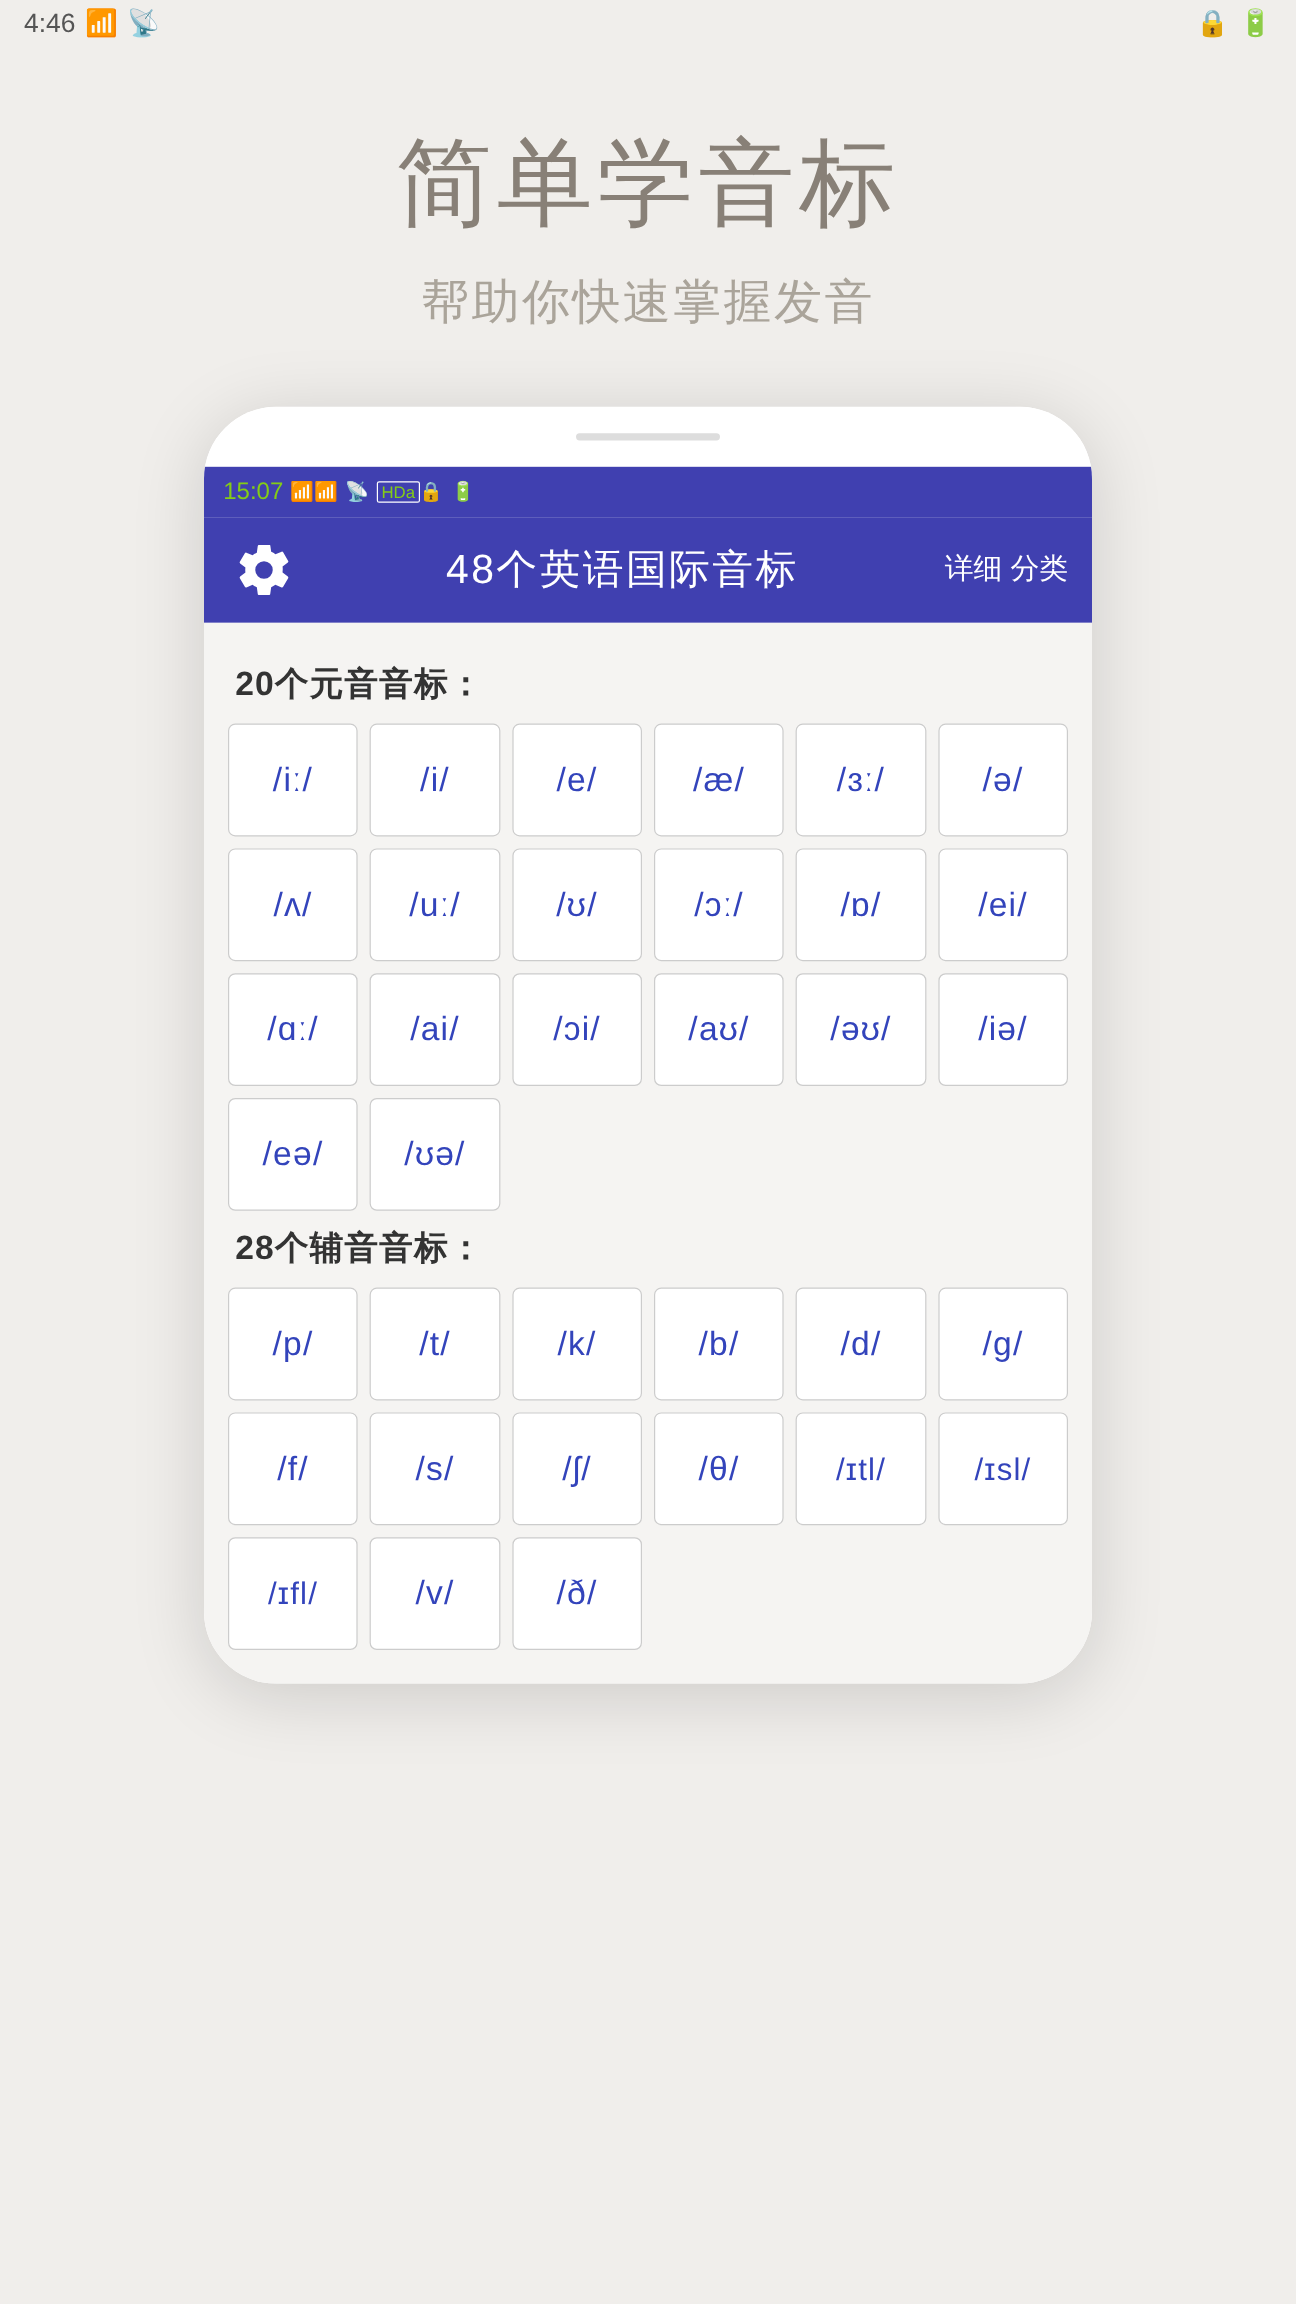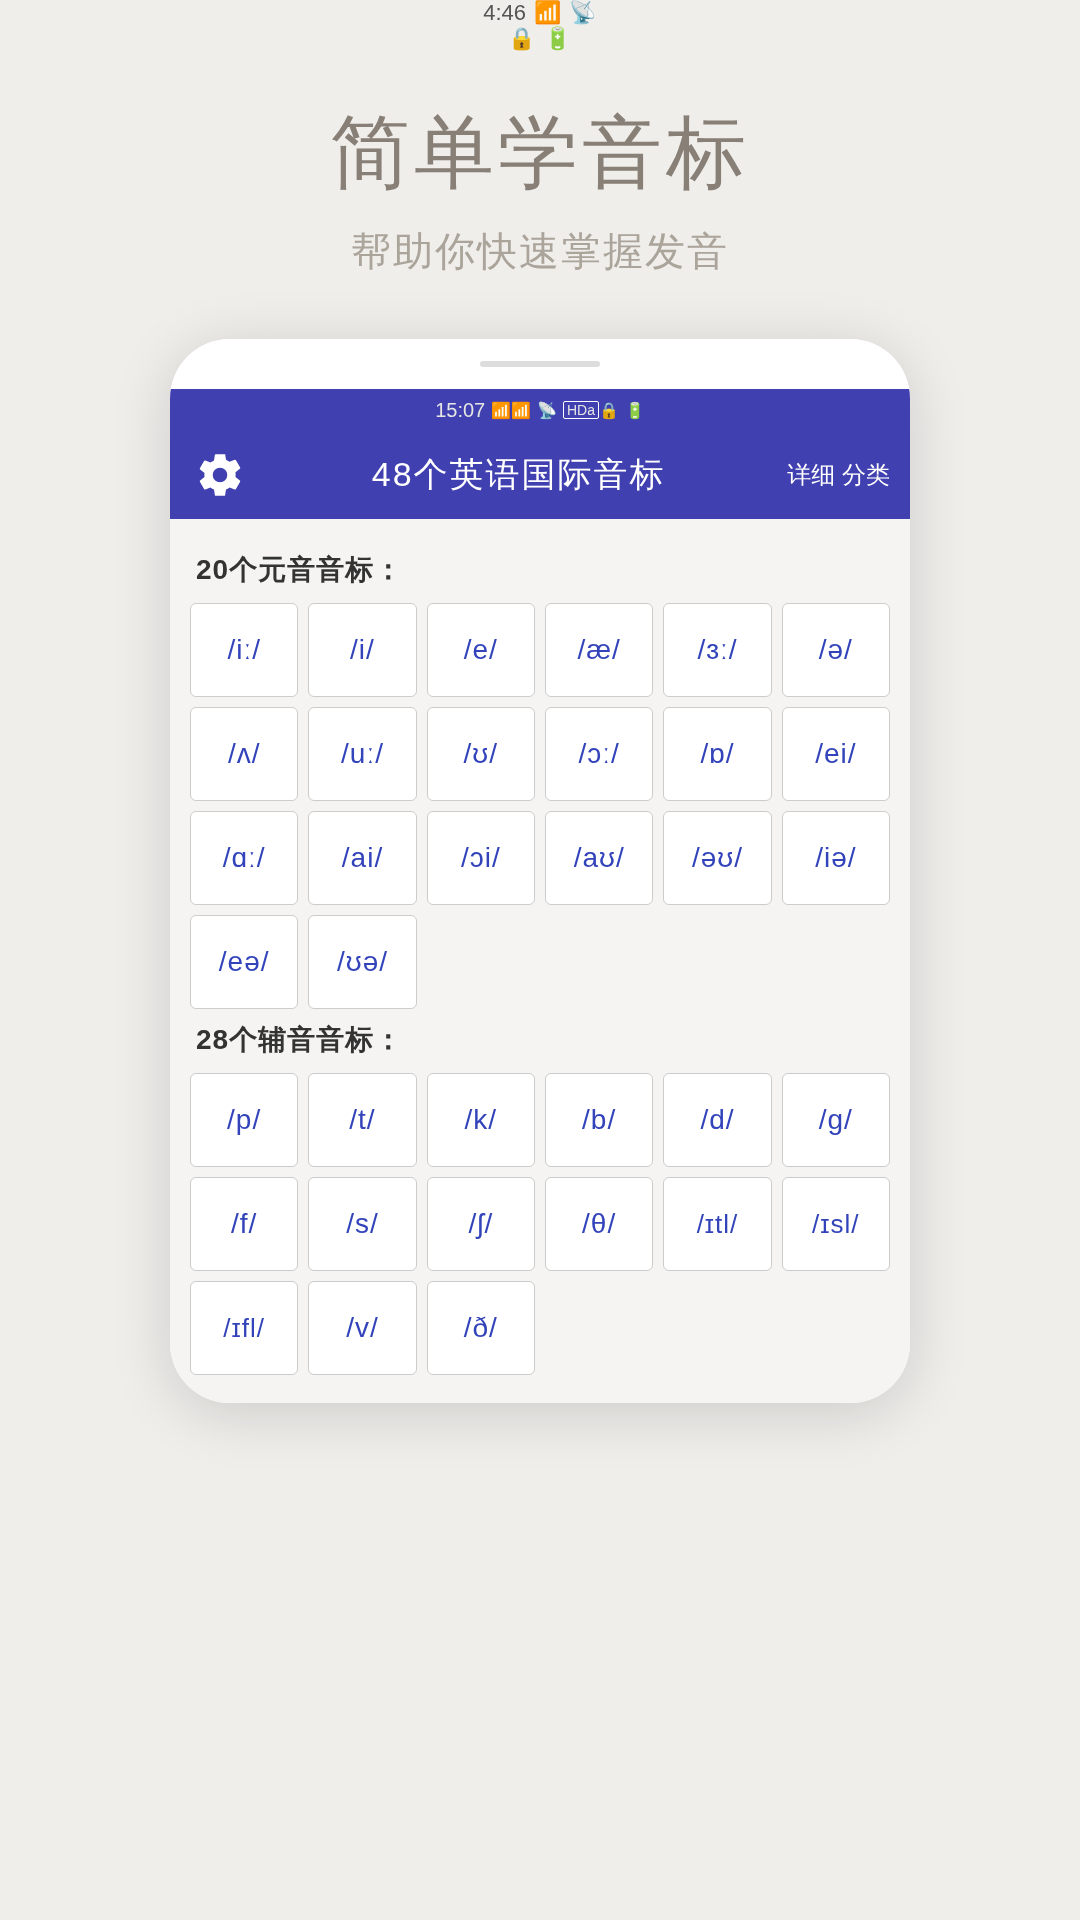--- a/index.html
+++ b/index.html
@@ -16,22 +16,21 @@
     }
 
     
     .status-bar {
       width: 100%;
       height: 40px;
       background: #f0eeeb;
       display: flex;
       align-items: center;
       justify-content: space-between;
-      padding: 0 20px;
-      flex-direction: column;
+      padding: 16px 20px;
     }
     .status-bar-left {
       font-size: 22px;
       color: #555;
       display: flex;
       align-items: center;
       gap: 8px;
     }
     .status-bar-right {
       font-size: 22px;
@@ -85,23 +84,23 @@
       background: #ddd;
       border-radius: 3px;
     }
 
     
     .phone-status-bar {
       background: #4040b0;
       height: 42px;
       display: flex;
       align-items: center;
-      justify-content: center;
+      justify-content: flex-start;
       padding: 0 16px;
-      color: #e5e5e5;
+      color: #84cc16;
       font-size: 20px;
     }
     .phone-status-left { display: flex; align-items: center; gap: 6px; }
     .phone-status-right { display: flex; align-items: center; gap: 6px; }
 
     
     .app-header {
       background: #4040b0;
       height: 88px;
       display: flex;

